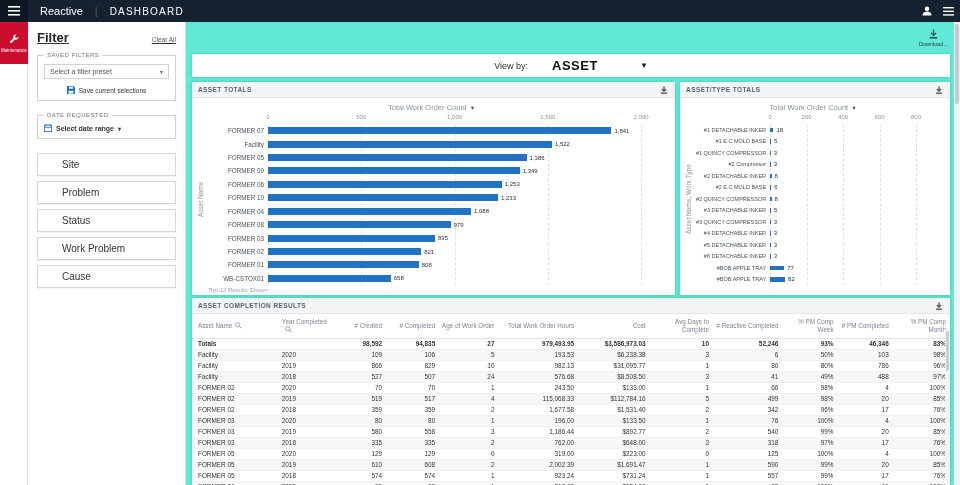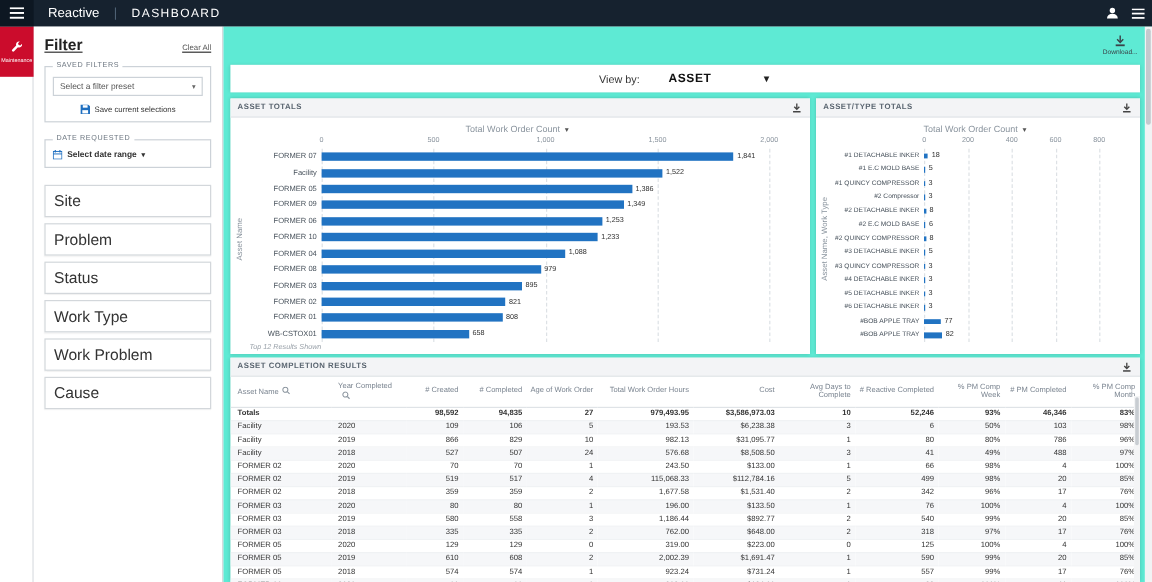--- a/index.html
+++ b/index.html
@@ -25,29 +25,29 @@
   .filter-head { display:flex; justify-content:space-between; align-items:baseline; margin-bottom:10px;text-decoration:underline; }
   .filter-title { font-size:13px; font-weight:bold; color:#222; }
   .clear-all { font-size:6.5px; color:#555; cursor:pointer; }
   .fgroup { border:1px solid #ccd2d8; position:relative; margin-bottom:14px; padding:8px 6px 6px; }
   .fgroup-legend { position:absolute; top:-4px; left:6px; background:#fff; padding:0 3px; font-size:6px; letter-spacing:.5px; color:#6c7680; }
   .select-box { border:1px solid #ccd2d8; display:flex; align-items:center; justify-content:space-between; padding:3px 5px; font-size:7px; color:#555; cursor:pointer; }
   .select-box .caret { font-size:6px; color:#666; }
   .save-row { display:flex; align-items:center; justify-content:center; gap:4px; margin-top:7px; font-size:6.5px; color:#333; cursor:pointer; }
   .date-row { display:flex; align-items:center; gap:4px; font-size:7px; color:#333; font-weight:bold; cursor:pointer; }
   .date-row .caret { font-size:6px; color:#333; }
-  .fsection { border:1px solid #d3d7db; box-shadow:0 1px 1px rgba(0,0,0,.05); padding:5px 7px; font-size:13px; color:#333; margin-bottom:5px; background:#fff; cursor:pointer; }
+  .fsection { border:1px solid #d3d7db; box-shadow:0 1px 1px rgba(0,0,0,.05); padding:5px 24px; font-size:10px; color:#333; margin-bottom:5px; background:#fff; cursor:pointer; }
 
   
   .content { position:absolute; top:22px; left:186px; right:0; bottom:0; background:#5eead4; }
   .dl-top { position:absolute; top:6px; right:12px; display:flex; flex-direction:column; align-items:center; color:#3a4248; cursor:pointer; }
   .dl-top .dl-label { font-size:5.5px; margin-top:1px; }
   .viewby { position:absolute; top:32px; left:6px; right:10px; height:23px; background:#fff; box-shadow:0 0 3px rgba(0,0,0,.15); display:flex; align-items:center; justify-content:center; cursor:pointer; }
   .viewby .vb-label { font-size:9px; color:#333; margin-right:8px; }
-  .viewby .vb-value { font-size:10px; font-weight:bold; color:#111; letter-spacing:.5px;margin-left:16px; }
+  .viewby .vb-value { font-size:13px; font-weight:bold; color:#111; letter-spacing:.5px;margin-left:16px; }
   .viewby .vb-caret { font-size:8px; color:#222; margin-left:42px; }
 
   .charts-row { position:absolute; top:60px; left:6px; right:10px; height:213px; display:flex; gap:5px; }
   .panel { background:#fff; box-shadow:0 0 3px rgba(0,0,0,.18); display:flex; flex-direction:column; overflow:hidden; }
   .panel-header { height:16px; flex:0 0 16px; background:#f3f4f6; border-bottom:1px solid #e2e5e8; display:flex; align-items:center; padding:0 6px; }
   .panel-title { font-size:6.5px; font-weight:bold; letter-spacing:.4px; color:#5a6570; }
   .panel-header .icon-btn { margin-left:auto; color:#444; }
 
   .chart-body { flex:1; position:relative; display:flex; flex-direction:column; padding:2px 6px 10px 2px; }
   .chart-title { text-align:center; font-size:7.5px; color:#8a949e; padding:3px 0 2px; cursor:pointer; flex:0 0 auto; }
@@ -174,21 +174,20 @@
       </span>
       <span>Select date range</span>
       <span class="caret">▾</span>
     </div>
   </div>
 
   <div id="filter-sections">
       <div class="fsection">Site</div>
       <div class="fsection">Problem</div>
       <div class="fsection">Status</div>
-      <div class="fsection">Work Type</div>
       <div class="fsection">Work Problem</div>
       <div class="fsection">Cause</div>
     </div>
 </aside>
 
 <main class="content">
 
   <div class="dl-top">
     <svg width="13" height="12" viewBox="0 0 16 16">
         <path d="M8 2v7" stroke="#3a4248" stroke-width="1.6" fill="none"></path>

